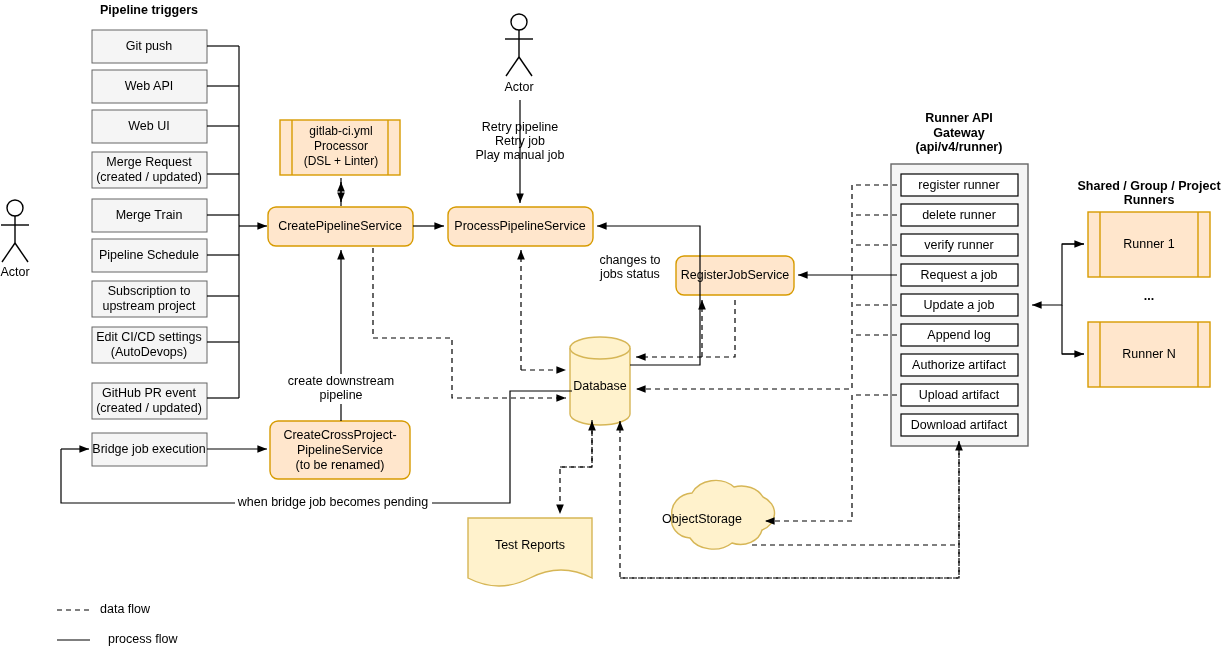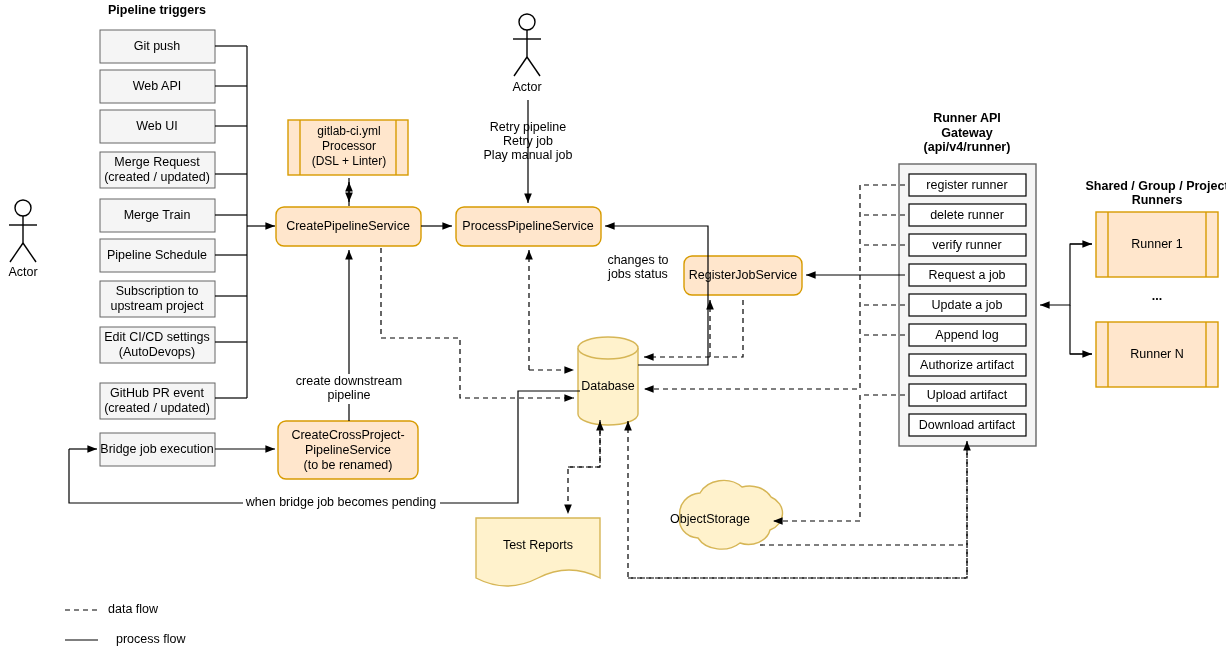--- a/index.html
+++ b/index.html
@@ -11,21 +11,20 @@
   body {
     font-family: "Liberation Sans", sans-serif;
     width: 1226px;
     height: 651px;
     overflow: hidden;
   }
   #diagram-root {
     position: relative;
     width: 969px;
     height: 651px;
-    padding-left: 8px;
   }
   svg#diagram {
     display: block;
     width: 1226px;
     height: 651px;
   }
   text {
     font-family: "Liberation Sans", sans-serif;
     fill: #000000;
     dominant-baseline: middle;

